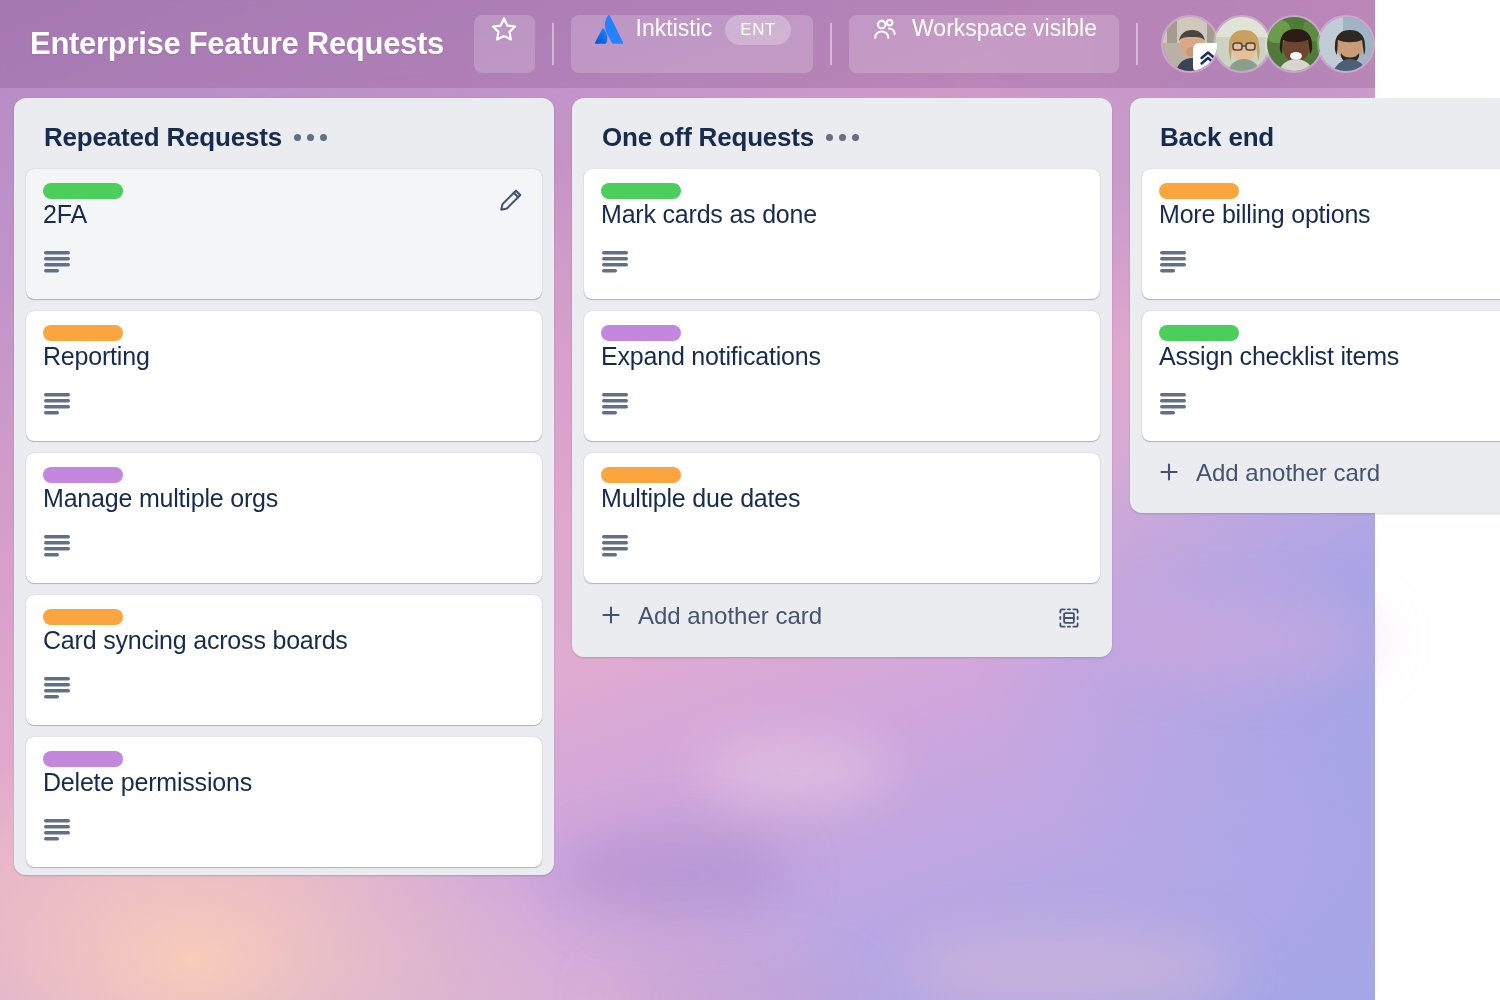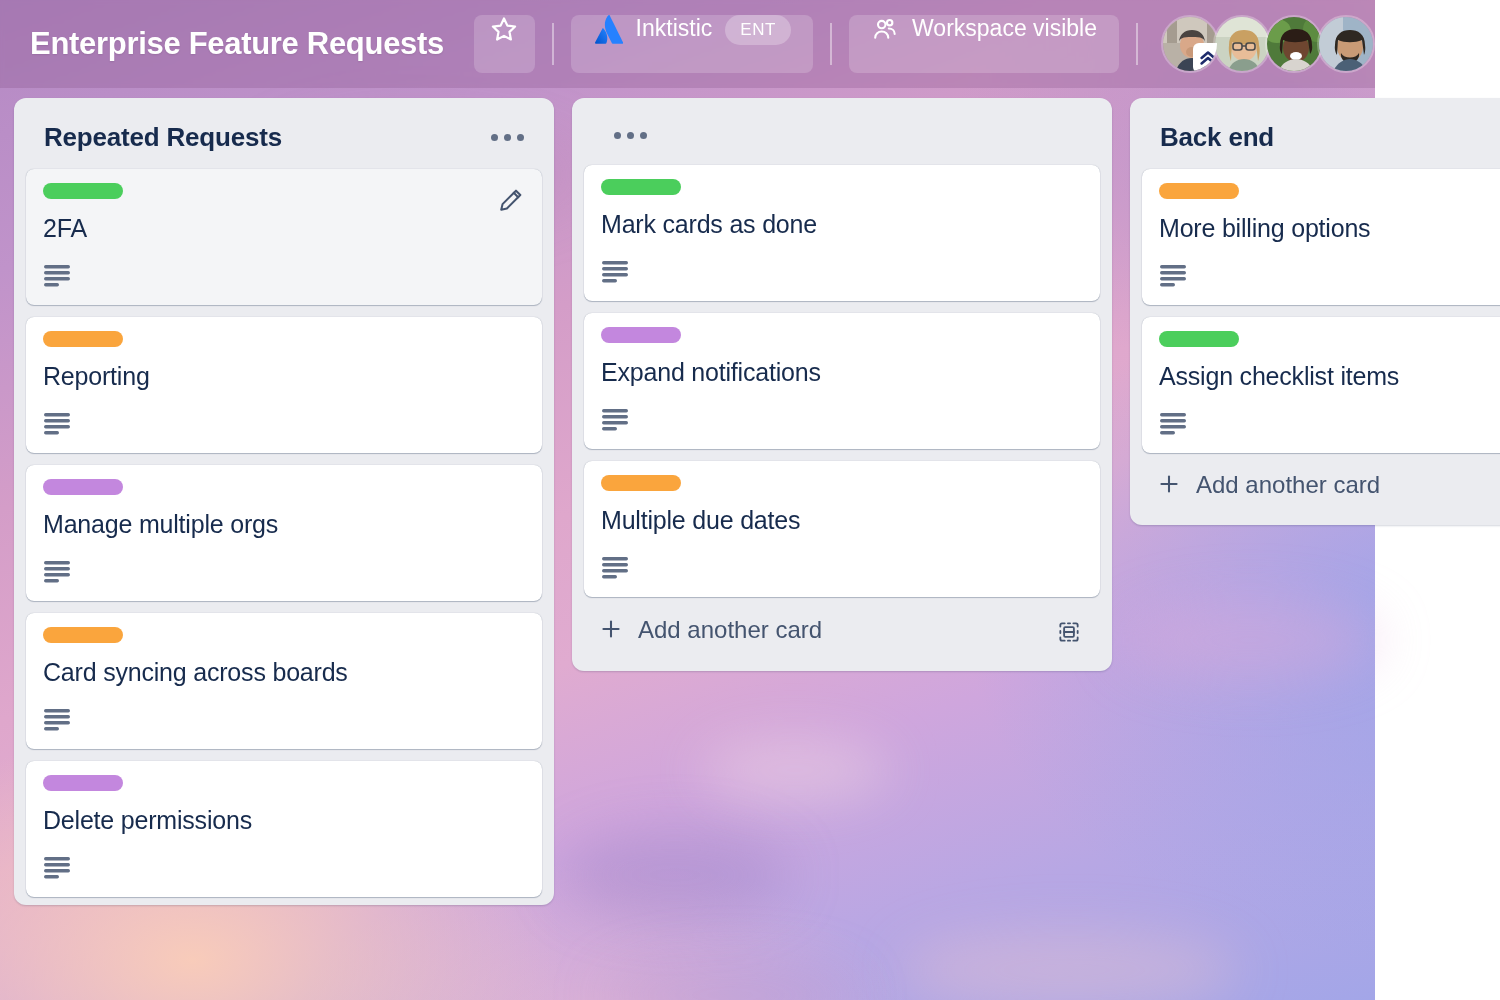--- a/index.html
+++ b/index.html
@@ -144,21 +144,20 @@
     background: #ebecf0;
     border-radius: 12px;
     padding: 10px 12px 8px 12px;
     box-shadow: 0 1px 2px rgba(9,30,66,0.18);
     max-height: 900px;
   }
 
   .list-header {
     display: flex;
     align-items: center;
-    justify-content: space-between;
     padding: 14px 6px 16px 18px;
   }
   .list-title {
     font-size: 26px;
     font-weight: bold;
     color: #172b4d;
     letter-spacing: -0.2px;
   }
   .list-menu {
     display: flex;
@@ -190,21 +189,20 @@
   }
 
   .label-pill {
     width: 80px;
     height: 16px;
     border-radius: 8px;
     display: block;
   }
 
   .card-title {
-    margin-top: 14px;
     font-size: 25px;
     color: #172b4d;
     line-height: 1.2;
     letter-spacing: -0.2px;
   }
 
   .card-badges { margin-top: 20px; display: flex; align-items: center; gap: 10px; }
 
   .desc-icon { display: block; }
 
@@ -453,20 +451,21 @@
       <rect x="1" y="14" width="26" height="3.4" rx="1.7" fill="#626f86"></rect>
       <rect x="1" y="20" width="15" height="3.4" rx="1.7" fill="#626f86"></rect>
     </svg></span>
             </div>
 
       </div>
         </div>
      </div>
       <div class="list">
         <div class="list-header">
+       <div class="list-title">One off Requests</div>
        <div class="list-menu">
     <i></i>
     <i></i>
     <i></i>
   </div>
      </div>
      <div class="cards">
           <div class="card">
         <span class="label-pill" style="background:#4bce5c"></span>
         <div class="card-title">Mark cards as done</div>

